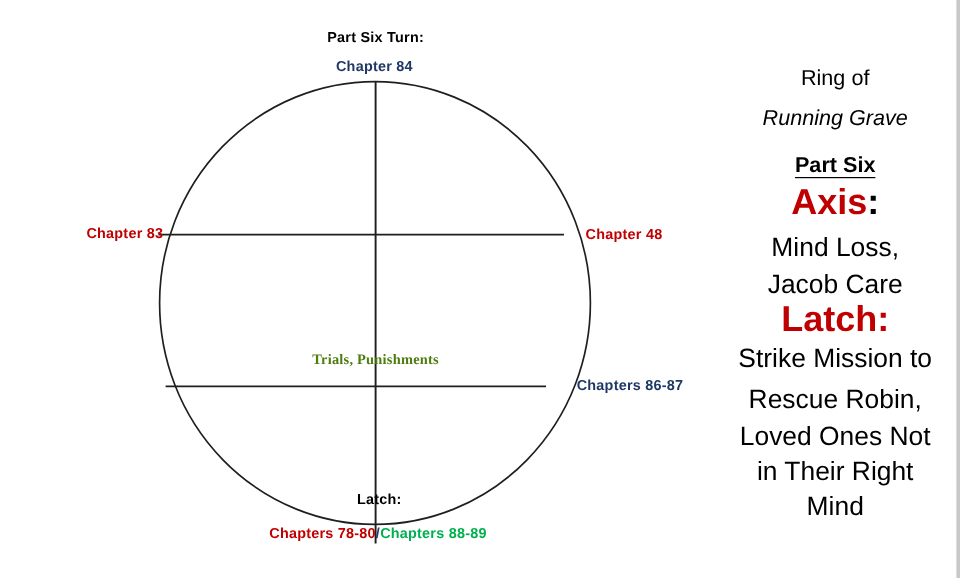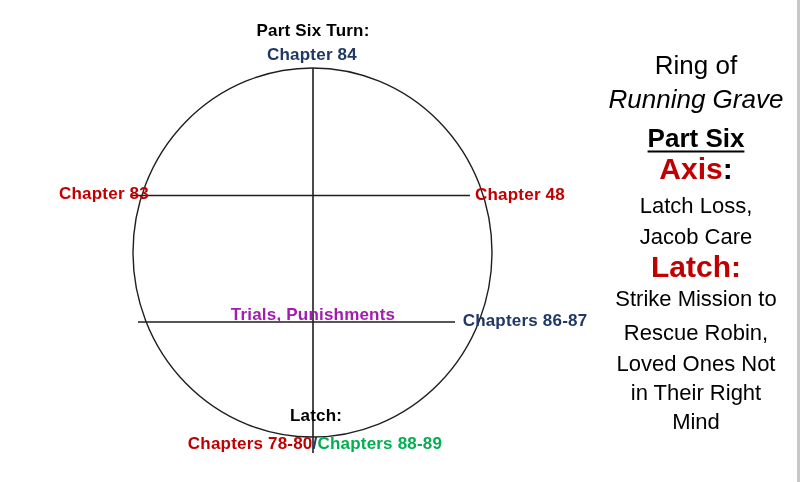--- a/index.html
+++ b/index.html
@@ -12,31 +12,31 @@
     font-family: "Liberation Sans", sans-serif;
   }
   .dlabel {
     position: absolute;
     transform: translate(-50%, -50%);
     font-weight: bold;
     font-size: 16px;
     white-space: nowrap;
     letter-spacing: 0.2px;
   }
-  .dlabel.big { font-size: 17px; }
+  .dlabel.big { font-size: 12px; }
   .rline {
     position: absolute;
     left: 596px;
     width: 200px;
     transform: translateY(-50%);
     text-align: center;
     white-space: nowrap;
     color: #000000;
   }
-  .rtitle { font-size: 26px; }
+  .rtitle { font-size: 18px; }
   .rbody  { font-size: 22px; }
   .rhead  { font-size: 30px; font-weight: bold; }
   .italic { font-style: italic; }
   .underline { text-decoration: underline; text-underline-offset: 4px; }
   #ring-svg { position: absolute; left: 0; top: 0; }
   #slide-edge {
     position: absolute;
     right: 0; top: 0;
     width: 3px; height: 482px;
   }
@@ -55,42 +55,42 @@
 
   <div class="dlabel big" style="left: 313px; top: 31px; color: rgb(0, 0, 0);">Part Six Turn:</div>
 
   <div class="dlabel big" style="left: 312px; top: 55px; color: rgb(31, 56, 100);">Chapter 84</div>
 
 
   <div class="dlabel big" style="left: 104px; top: 194px; color: rgb(192, 0, 0);">Chapter 83</div>
 
   <div class="dlabel big" style="left: 520px; top: 195px; color: rgb(192, 0, 0);">Chapter 48</div>
 
-  <div class="dlabel big" style="left: 313px; top: 315px; color: #a21caf;">Trials, Punishments</div>
+  <div class="dlabel big" style="left: 313px; top: 300px; color: #4d7c0f; font-family: Liberation Serif, serif;">Trials, Punishments</div>
 
 
   <div class="dlabel big" style="left: 525px; top: 321px; color: rgb(31, 56, 100);">Chapters 86-87</div>
 
   <div class="dlabel big" style="left: 316px; top: 416px; color: rgb(0, 0, 0);">Latch:</div>
 
   <div class="dlabel big" style="left:315px; top:444px;">
     <span style="color: rgb(192, 0, 0);">Chapters 78-80</span><span style="color: rgb(31, 56, 100);">/</span><span style="color: rgb(0, 176, 80);">Chapters 88-89</span>
   </div>
 
   <div class="rline rtitle" style="top:65px;">Ring of</div>
 
   <div class="rline rtitle italic" style="top:99px;">Running Grave</div>
 
   <div class="rline rtitle underline" style="top:138px;font-weight:bold;">Part Six</div>
 
   <div class="rline rhead" style="top:169px;">
     <span style="color: rgb(192, 0, 0);">Axis</span><span style="color: rgb(0, 0, 0);">:</span>
   </div>
 
-  <div class="rline rbody" style="top:206px;">Latch Loss,</div>
+  <div class="rline rbody" style="top:206px;">Mind Loss,</div>
 
   <div class="rline rbody" style="top:237px;">Jacob Care</div>
 
   <div class="rline rhead" style="top: 267px; color: rgb(192, 0, 0);">Latch:</div>
 
   <div class="rline rbody" style="top:299px;">Strike Mission to</div>
 
   <div class="rline rbody" style="top:333px;">Rescue Robin,</div>
 
   <div class="rline rbody" style="top:364px;">Loved Ones Not</div>

